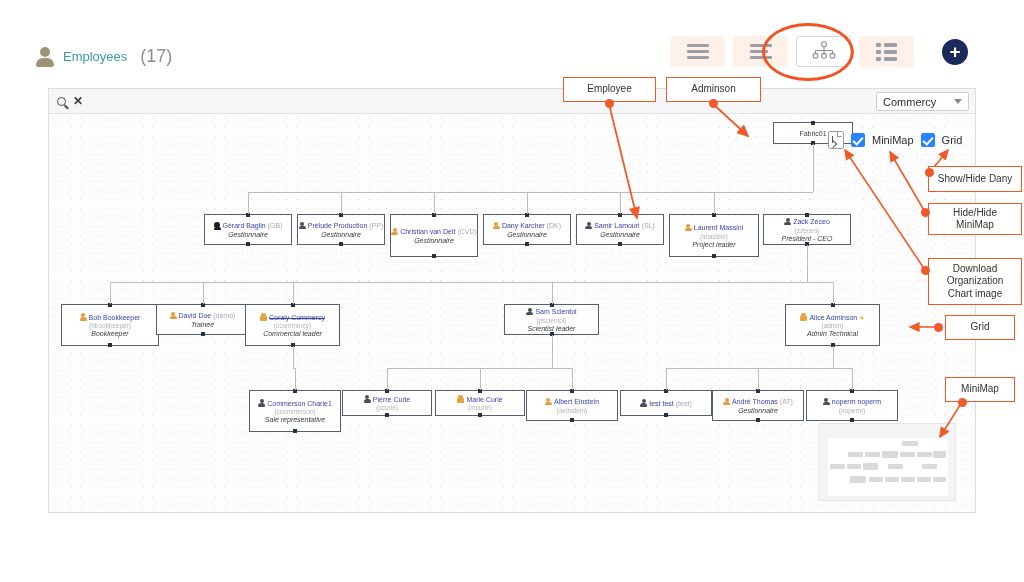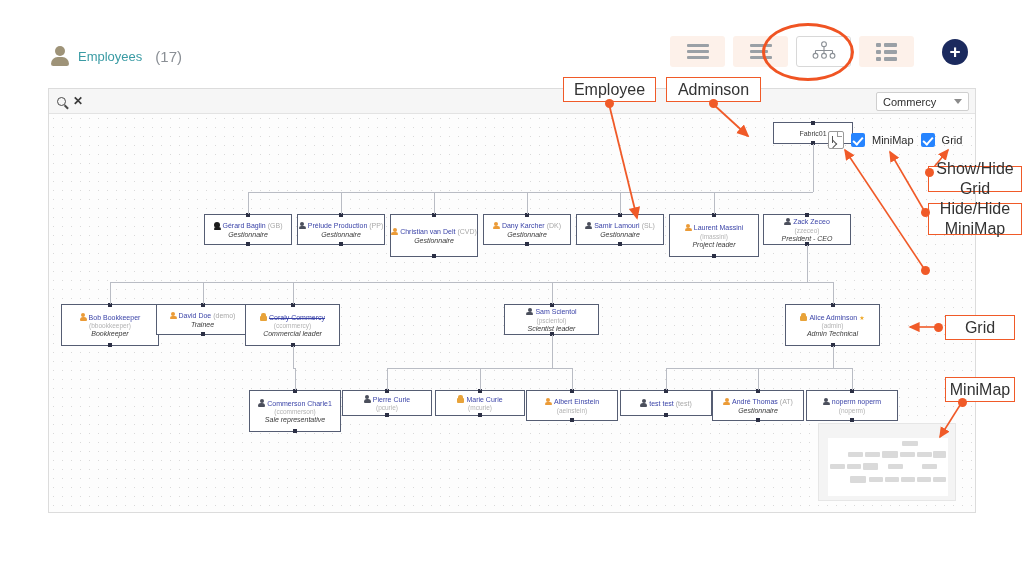--- a/index.html
+++ b/index.html
@@ -7,26 +7,26 @@
     margin: 0; padding: 0;
     width: 1024px; height: 582px;
     background: #ffffff;
     font-family: "Liberation Sans", sans-serif;
     overflow: hidden;
   }
   #root { position: relative; width: 1024px; height: 582px; background:#fff; }
 
   
   .header { position: absolute; left:0; top:0; width:1024px; height:82px; background:#fff; }
-  .hdr-left { position:absolute; left:51px; top:46px; display:flex; align-items:center; gap:9px; }
+  .hdr-left { position:absolute; left:36px; top:46px; display:flex; align-items:center; gap:9px; }
   .person-icon { width:18px; height:20px; position:relative; }
   .person-icon .head { position:absolute; left:4px; top:0; width:10px; height:10px; border-radius:50%; background:#9e9378; }
   .person-icon .body { position:absolute; left:0px; top:11px; width:18px; height:9px; border-radius:9px 9px 3px 3px; background:#9e9378; }
   .bc-link { color:#3a9ba4; font-size:13px; }
-  .bc-count { color:#8a8f95; font-size:15px; margin-left:4px; }
+  .bc-count { color:#8a8f95; font-size:18px; margin-left:4px; }
 
   .view-switch { position:absolute; right:110px; top:36px; display:flex; align-items:center; gap:8px; }
   .vs-btn {
     width:55px; height:31px; background:#fdf1ea; border-radius:3px;
     display:flex; align-items:center; justify-content:center; cursor:pointer;
   }
   .vs-btn.active { background:#ffffff; border:1px solid #d8d8d8; }
   .lines-ico { width:22px; }
   .lines-ico span { display:block; height:3px; background:#9aa0a6; border-radius:1px; margin:3px 0; }
   .lines-ico.kanban span:nth-child(1){ width:22px; }
@@ -110,21 +110,21 @@
 
   
   .minimap { position:absolute; left:818px; top:423px; width:138px; height:78px;
              background:#f4f4f4; border:1px solid #e6e6e6; }
   .mm-inner { position:absolute; left:9px; top:14px; width:120px; height:58px; background:#fff; }
   .mm-bar { position:absolute; background:#dadada; height:5px; border-radius:1px; }
 
   
   .cal { position:absolute; border:1.6px solid #f05a28; background:#fff;
          display:flex; align-items:center; justify-content:center; text-align:center;
-         font-size:16px; color:#333; line-height:1.25; }
+         font-size:10px; color:#333; line-height:1.25; }
   .dot { position:absolute; width:9px; height:9px; border-radius:50%; background:#f05a28; }
   svg.anno { position:absolute; left:0; top:0; width:1024px; height:582px; pointer-events:none; }
 </style>
 </head>
 <body>
 
 <div id="root">
 
   <div class="header">
     <div class="hdr-left">
@@ -524,27 +524,30 @@
 
     <line x1="962" y1="402" x2="940" y2="437" stroke="#f05a28" stroke-width="1.6" marker-end="url(#ah)"></line>
   </svg>
 
   <div class="cal" style="left:563px; top:77px; width:93px; height:25px;">Employee</div>
   <div class="dot" style="left:605px; top:99px;"></div>
 
   <div class="cal" style="left:666px; top:77px; width:95px; height:25px;">Adminson</div>
   <div class="dot" style="left:709px; top:99px;"></div>
 
-  <div class="cal" style="left:928px; top:166px; width:94px; height:26px;">Show/Hide Grid</div>
+  <div class="cal" style="left:928px; top:166px; width:94px; height:26px;">Show/Hide Dany</div>
   <div class="dot" style="left:925px; top:168px;"></div>
 
   <div class="cal" style="left:928px; top:203px; width:94px; height:32px; white-space:pre-line;">Hide/Hide
 MiniMap</div>
   <div class="dot" style="left:921px; top:208px;"></div>
 
+  <div class="cal" style="left:928px; top:258px; width:94px; height:47px; white-space:pre-line;">Download
+Organization
+Chart image</div>
   <div class="dot" style="left:921px; top:266px;"></div>
 
   <div class="cal" style="left:945px; top:315px; width:70px; height:25px;">Grid</div>
   <div class="dot" style="left:934px; top:323px;"></div>
 
   <div class="cal" style="left:945px; top:377px; width:70px; height:25px;">MiniMap</div>
   <div class="dot" style="left:958px; top:398px;"></div>
 
 </div>
 

